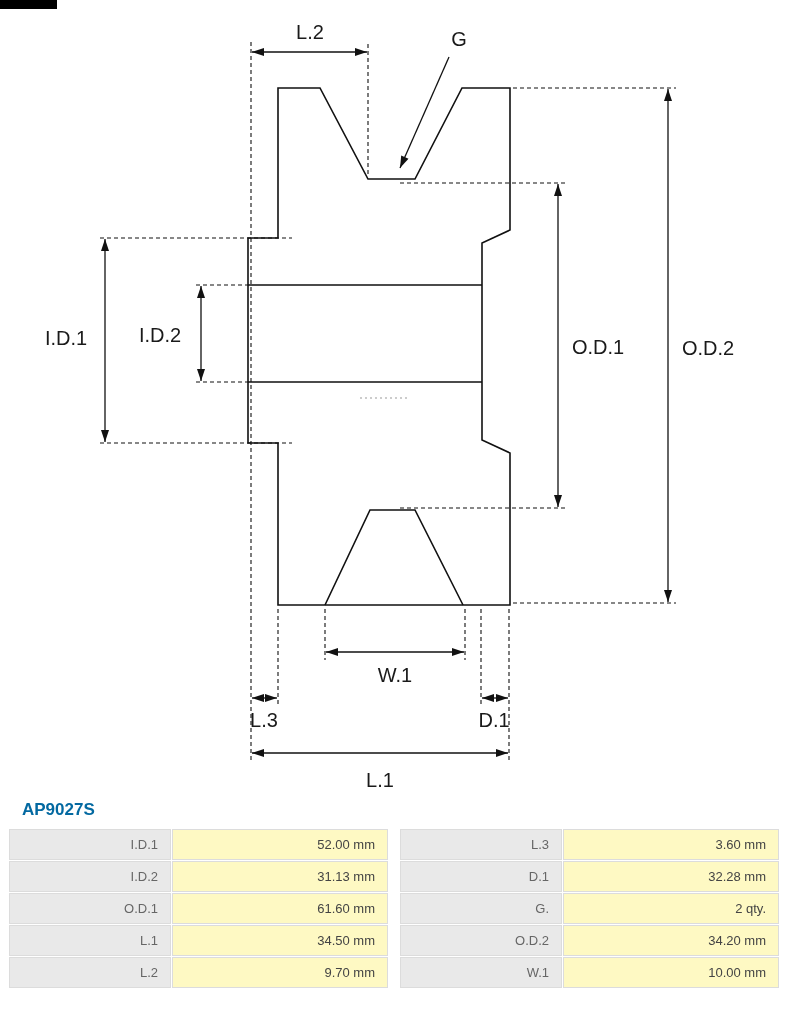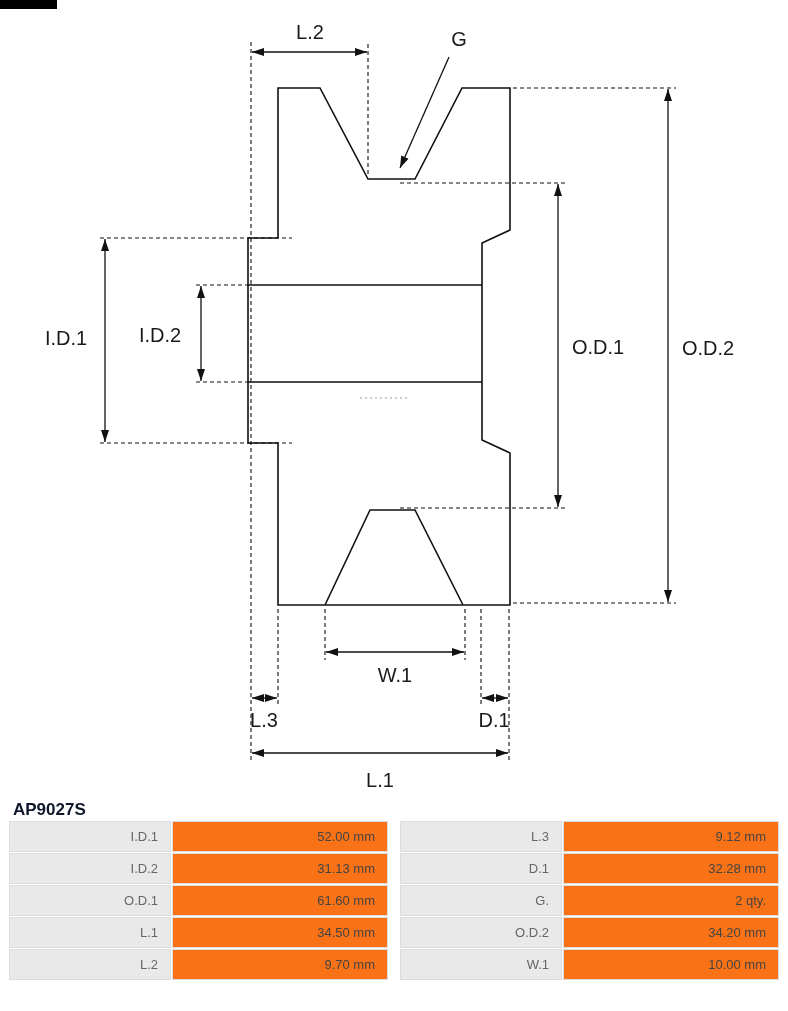--- a/index.html
+++ b/index.html
@@ -14,25 +14,25 @@
     position:absolute; top:0; left:0;
     width:57px; height:9px; background:#000;
   }
   svg.drawing { display:block; }
   svg text {
     font-family:"Liberation Sans", sans-serif;
     font-size:20px;
     fill:#1a1a1a;
   }
   .product-code {
-    color:#0f172a;
+    color:#0369a1;
     font-size:17px;
     font-weight:bold;
-    margin:2px 0 0 0;
-    padding-left:13px;
+    margin:2px 0 8px 0;
+    padding-left:22px;
   }
   .tables {
     display:flex;
     gap:10px;
     padding:0 8px;
   }
   table.spec {
     flex:1;
     border-collapse:separate;
     border-spacing:1px;
@@ -46,21 +46,21 @@
     vertical-align:middle;
     text-align:right;
     border:1px solid #dcdcdc;
   }
   td.lbl {
     background:#e9e9e9;
     width:36%;
     color:#666;
   }
   td.val {
-    background:#f97316;
+    background:#fef9c3;
     color:#444;
   }
 </style>
 </head>
 <body>
 
 <div class="corner-artifact"></div>
 
 <svg class="drawing" width="788" height="798" viewBox="0 0 788 798">
   <defs>
@@ -143,21 +143,21 @@
         <td class="lbl">L.2</td>
         <td class="val">9.70 mm</td>
       </tr>
     </tbody>
   </table>
 
   <table class="spec">
     <tbody>
       <tr>
         <td class="lbl">L.3</td>
-        <td class="val">9.12 mm</td>
+        <td class="val">3.60 mm</td>
       </tr>
       <tr>
         <td class="lbl">D.1</td>
         <td class="val">32.28 mm</td>
       </tr>
       <tr>
         <td class="lbl">G.</td>
         <td class="val">2 qty.</td>
       </tr>
       <tr>

